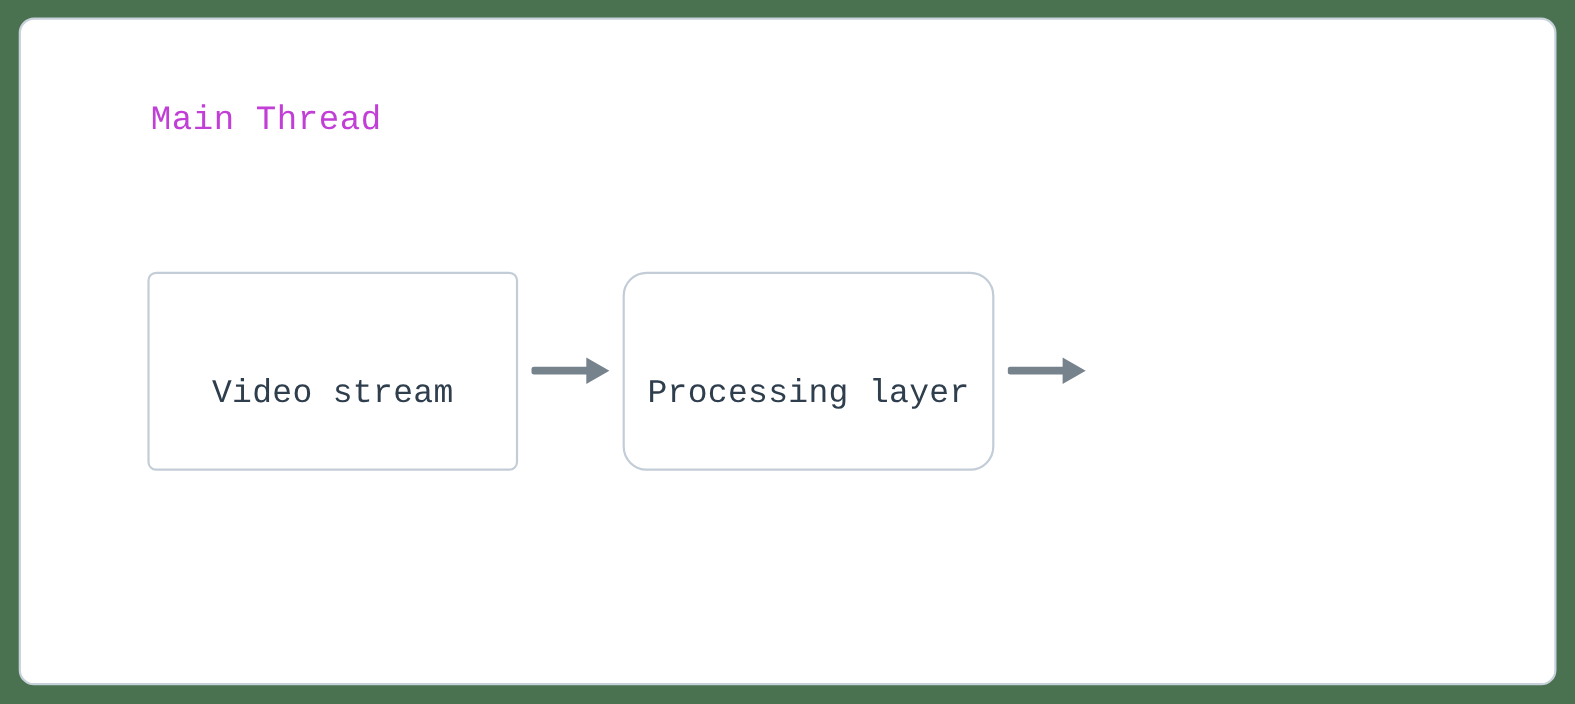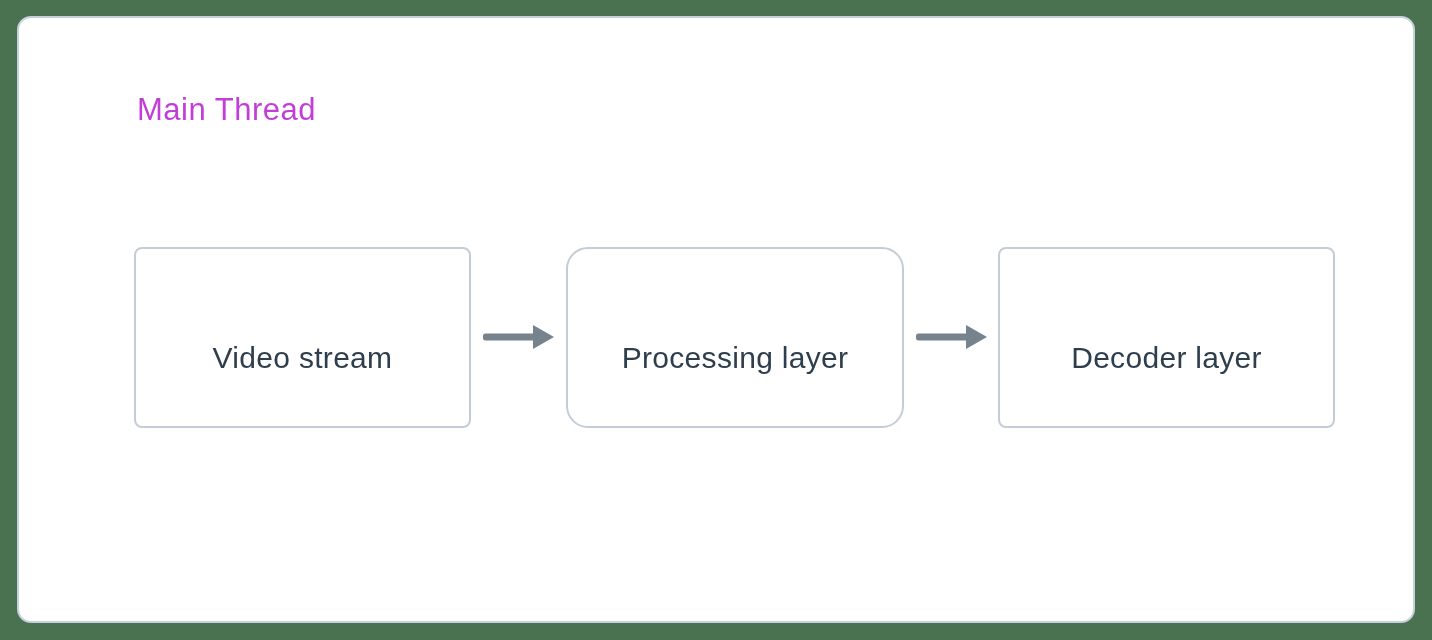--- a/index.html
+++ b/index.html
@@ -16,20 +16,21 @@
     width: 1432px;
     height: 640px;
     overflow: hidden;
     font-family: "Liberation Sans", sans-serif;
   }
   body { background: var(--background); }
   .canvas {
     position: relative;
     width: 1432px;
     height: 575px;
+    font-family: Liberation Mono, monospace;
   }
   .panel {
     position: absolute;
     left: 17px;
     top: 16px;
     width: 1398px;
     height: 607px;
     background: var(--panel-bg);
     border: 2px solid var(--panel-border);
     border-radius: 14px;
@@ -94,17 +95,14 @@
 
     <div class="node node-2">
       <span>Processing layer</span>
     </div>
 
     <svg class="arrow arrow-2" viewBox="0 0 72 28" aria-hidden="true">
       <rect x="0" y="10.5" width="53" height="7" rx="2.5" fill="currentColor"></rect>
       <polygon points="50,2 71,14 50,26" fill="currentColor"></polygon>
     </svg>
 
-    <div class="node node-3">
-      <span>Decoder layer</span>
-    </div>
   </div>
 </div>
 
 </body></html>

